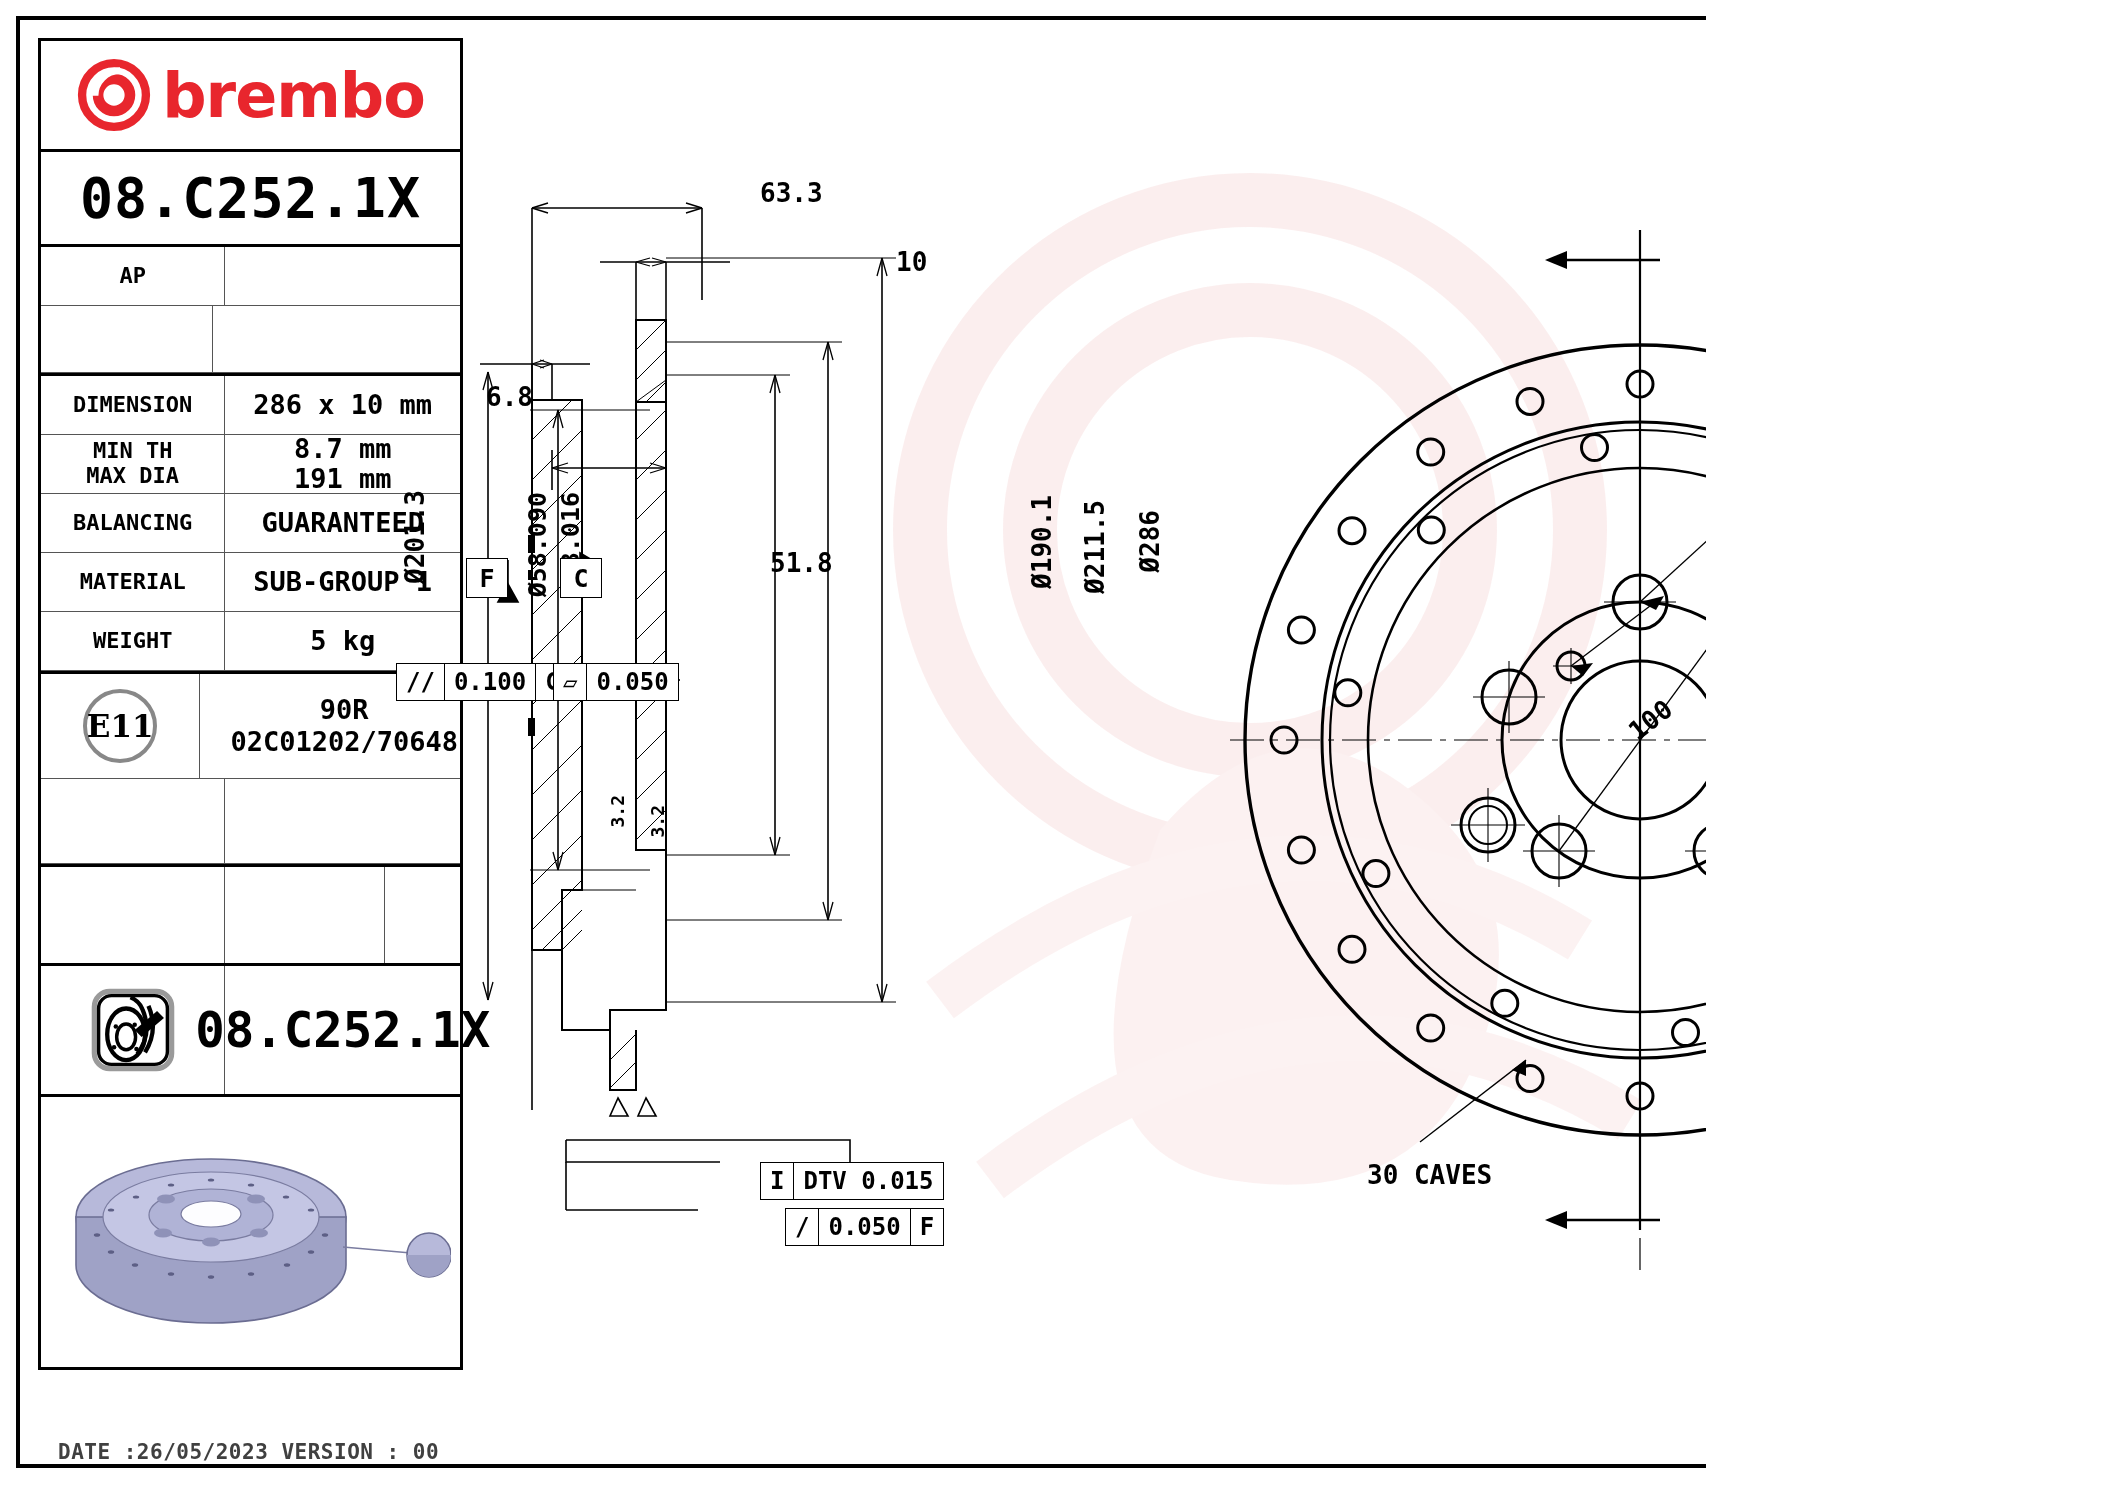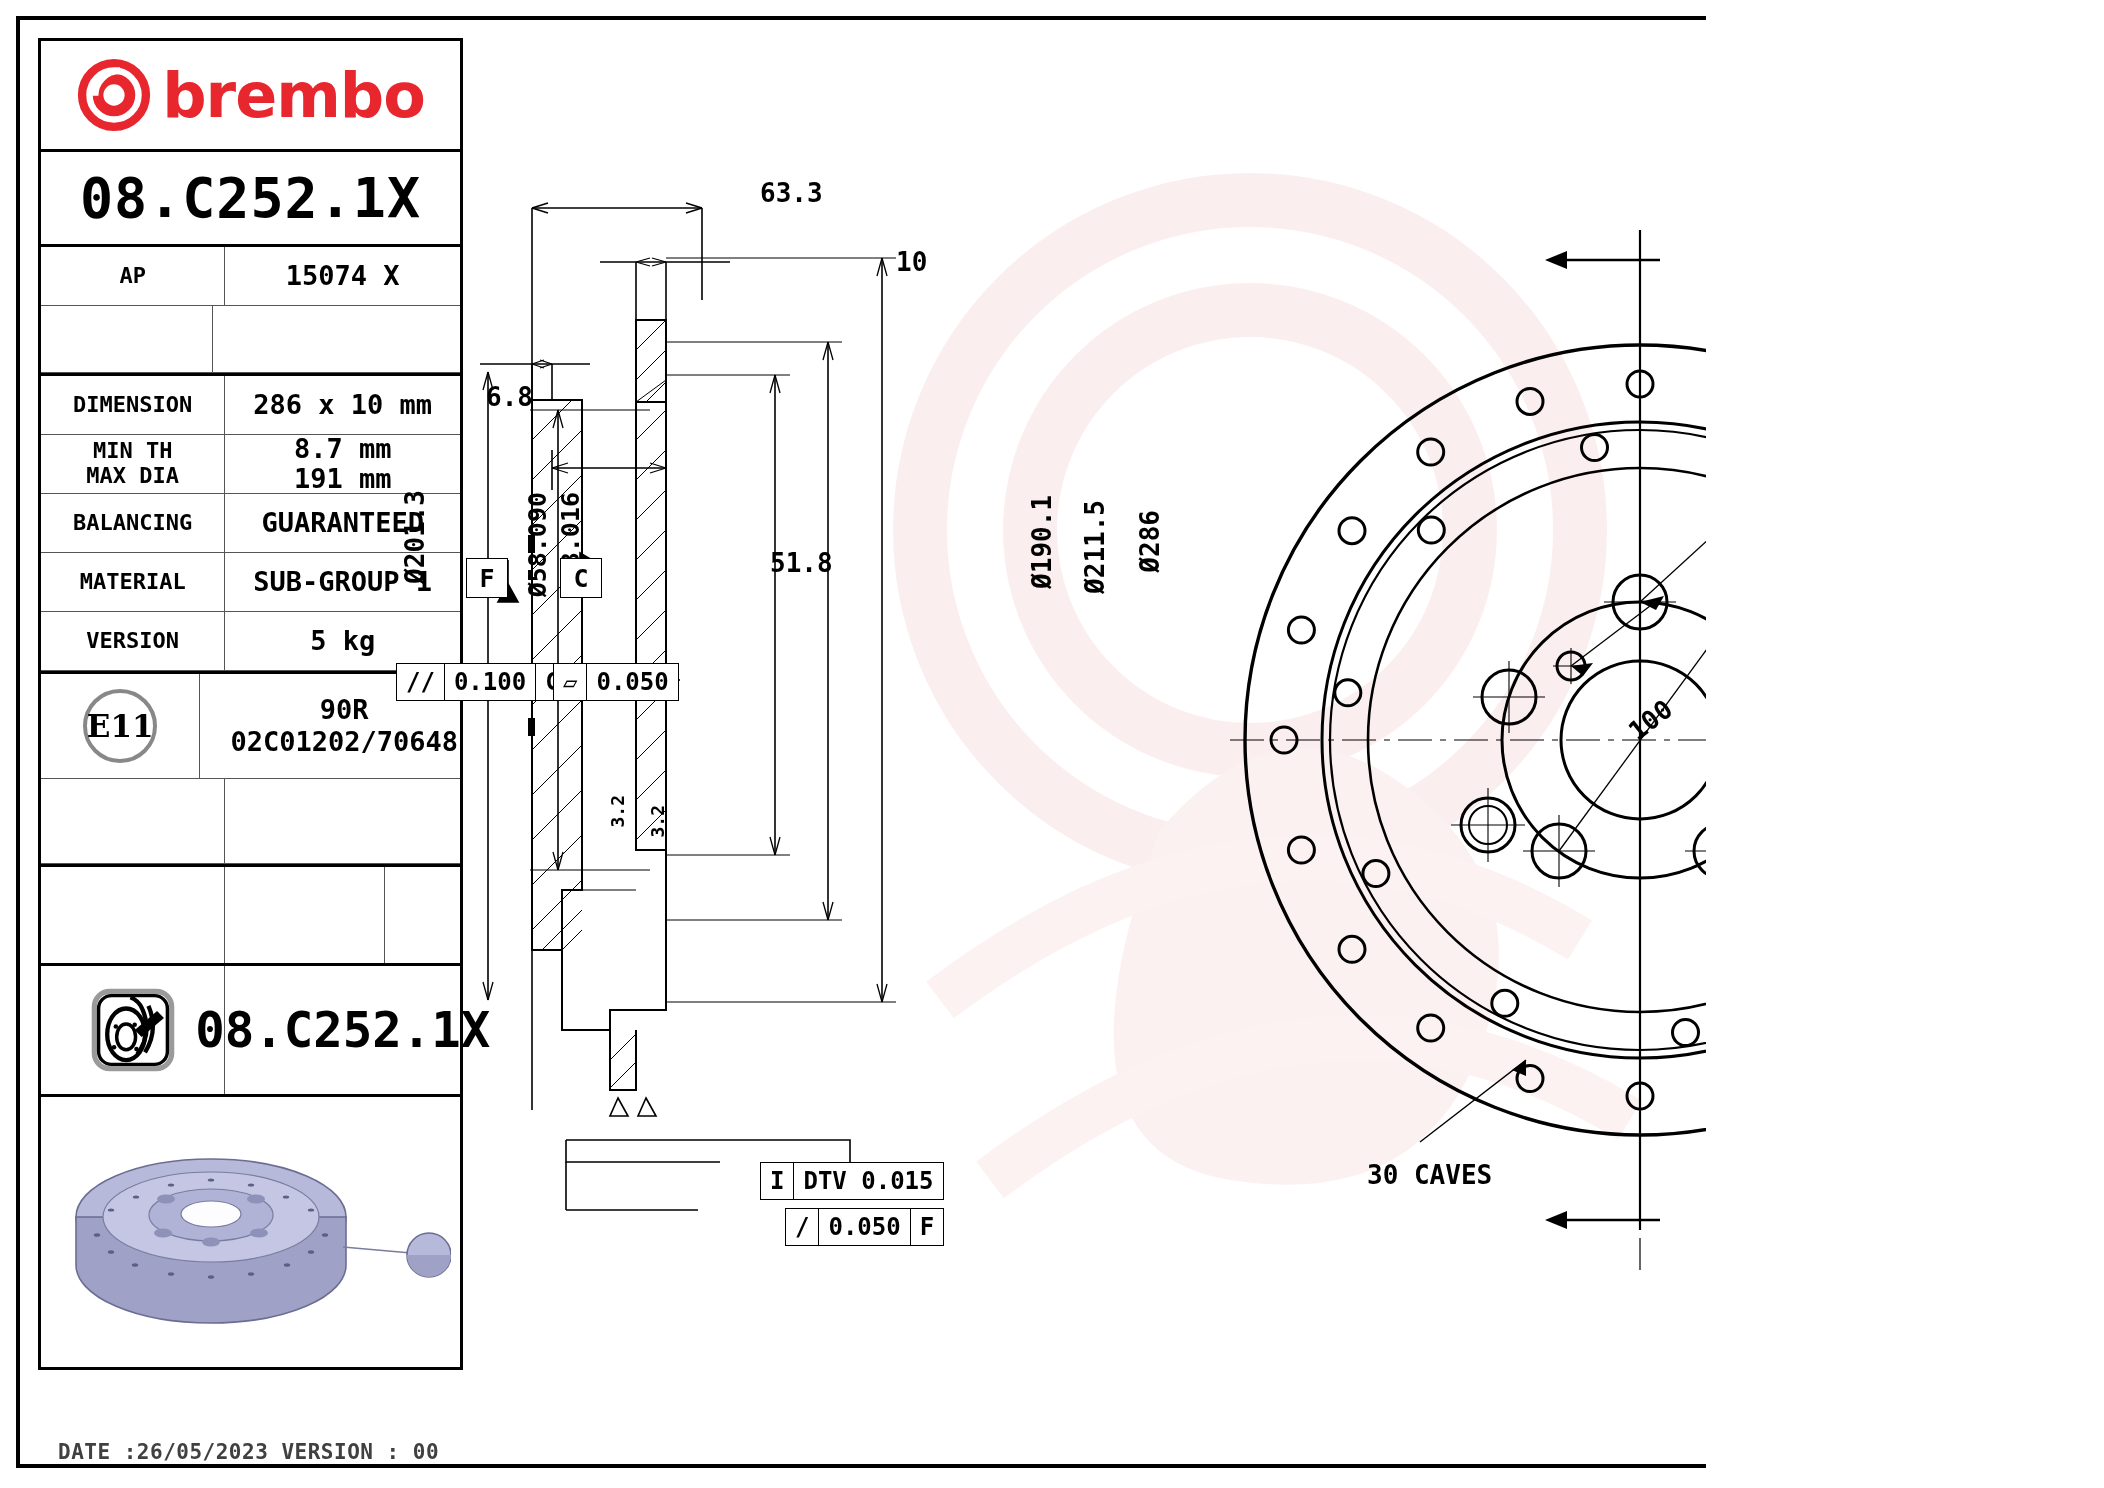--- a/index.html
+++ b/index.html
@@ -106,21 +106,20 @@
         <span class="logoText">brembo</span>
       </div>
     </div>
 
     <div class="codeRow">
       <span class="big">08.C252.1X</span>
     </div>
 
     <div class="tr h58">
       <div class="tl">AP</div>
-      <div class="tv">15074 X</div>
     </div>
 
     <div class="tr h66">
       <div class="tl"></div>
       <div class="tv"></div>
     </div>
 
     <div class="tr h58 thickTop">
       <div class="tl">DIMENSION</div>
       <div class="tv">286 x 10 mm</div>
@@ -137,21 +136,21 @@
       <div class="tl">BALANCING</div>
       <div class="tv">GUARANTEED</div>
     </div>
 
     <div class="tr h58">
       <div class="tl">MATERIAL</div>
       <div class="tv">SUB-GROUP 1</div>
     </div>
 
     <div class="tr h58">
-      <div class="tl">VERSION</div>
+      <div class="tl">WEIGHT</div>
       <div class="tv">5 kg</div>
     </div>
 
     <div class="tr h66" style="border-top:3px solid #000;height:104px">
       <div class="tl emark">
         <span class="ecircle">E11</span>
       </div>
       <div class="tv" style="flex-direction:column;gap:2px">
         <span>90R</span>
         <span>02C01202/70648</span>

